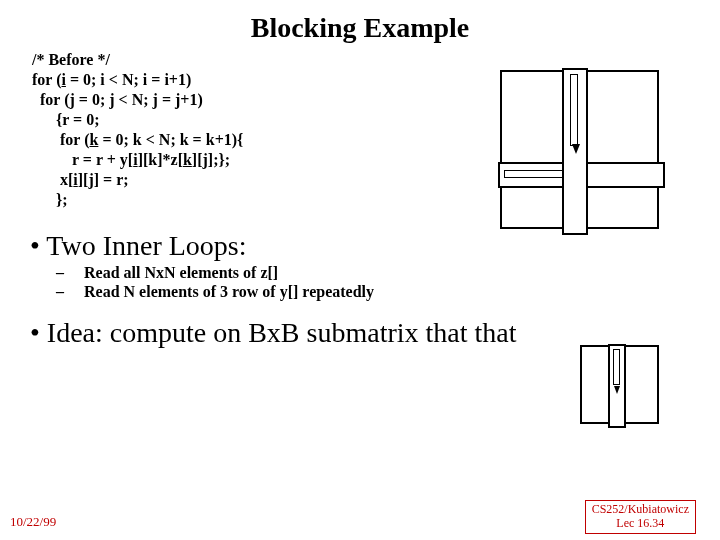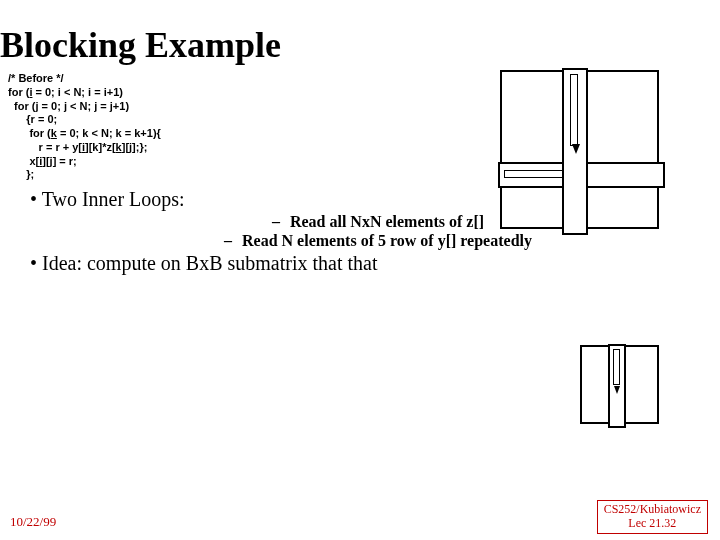--- a/index.html
+++ b/index.html
@@ -5,61 +5,61 @@
   html,body{margin:0;padding:0}
   body{
     width:720px;height:540px;
     background:#fff;
     font-family:"Comic Sans MS","Comic Sans",cursive;
     color:#000;
     position:relative;
     box-sizing:border-box;
   }
   .title{
-    font-size:36px;
+    font-size:28px;
     font-weight:bold;
-    padding-top:24px;
+    text-align:center;
+    padding-top:12px;
     padding-bottom:6px;
   }
   .code{
-    font-family:Liberation Sans, sans-serif;
+    font-family:Liberation Serif, serif;
     font-weight:bold;
-    font-size:11px;
+    font-size:16px;
     line-height:1.25;
     white-space:pre;
-    padding-left:8px;
+    padding-left:32px;
   }
   .code .u{ text-decoration:underline }
   .bullets{
     padding:4px 30px 0 30px;
   }
   .b1{
-    font-size:20px;
+    font-size:28px;
     font-weight:normal;
-    margin-top:2px;
+    margin-top:16px;
     margin-bottom:2px;
   }
   .b2{
     font-size:16px;
     font-weight:bold;
     margin-left:40px;
     text-indent:-14px;
     padding-left:14px;
     margin-top:1px;
     margin-bottom:1px;
-    text-align:center;
   }
   .b2 .dash{display:inline-block;width:14px}
   .sup{vertical-align:super;font-size:0.7em}
   .footer-left{
     position:absolute;left:10px;bottom:10px;
     font-size:13px;color:#c00000;
   }
   .footer-right{
-    position:absolute;right:12px;bottom:6px;
+    position:absolute;right:24px;bottom:6px;
     font-size:12px;color:#c00000;text-align:center;
     line-height:1.15;
     border:1px solid #c00000;
     padding:2px 6px;
   }
   
   .diag{position:absolute}
   .big-square{
     left:500px;top:70px;width:155px;height:155px;
     border:2px solid #000;
@@ -121,21 +121,21 @@
 <span><span>  for (</span><span class="u">j</span><span> = 0; j &lt; N; j = j+1)</span></span>
 <span>      {r = 0;</span>
 <span><span>       for (</span><span class="u">k</span><span> = 0; k &lt; N; k = k+1){</span></span>
 <span><span>          r = r + y[</span><span class="u">i</span><span>][k]*z[</span><span class="u">k</span><span>][j];};</span></span>
 <span><span>       x[</span><span class="u">i</span><span>][j] = r;</span></span>
 <span>      };</span></div>
 
 <div class="bullets">
   <div class="b1">• <span>Two Inner Loops:</span></div>
   <div class="b2"><span class="dash">–</span><span>Read all NxN elements of z[]</span></div>
-  <div class="b2"><span class="dash">–</span><span>Read N elements of 5 row of y[] repeatedly</span></div>
+  <div class="b2"><span class="dash">–</span><span>Read N elements of 3 row of y[] repeatedly</span></div>
 
 
   <div class="b1">• <span>Idea: compute on BxB submatrix that that</span></div>
 </div>
 
 <div class="diag big-square">
   <div class="hbar-outer">
     <div class="hbar-inner"></div>
     <div class="arrow-right"></div>
   </div>
@@ -148,14 +148,14 @@
 <div class="diag small-square">
   <div class="small-vbar">
     <div class="sv-inner"></div>
     <div class="sv-arrow"></div>
   </div>
 </div>
 
 <div class="footer-left">10/22/99</div>
 <div class="footer-right">
   <span>CS252/Kubiatowicz</span><br>
-  <span>Lec 21.32</span>
+  <span>Lec 16.34</span>
 </div>
 
 </body></html>

